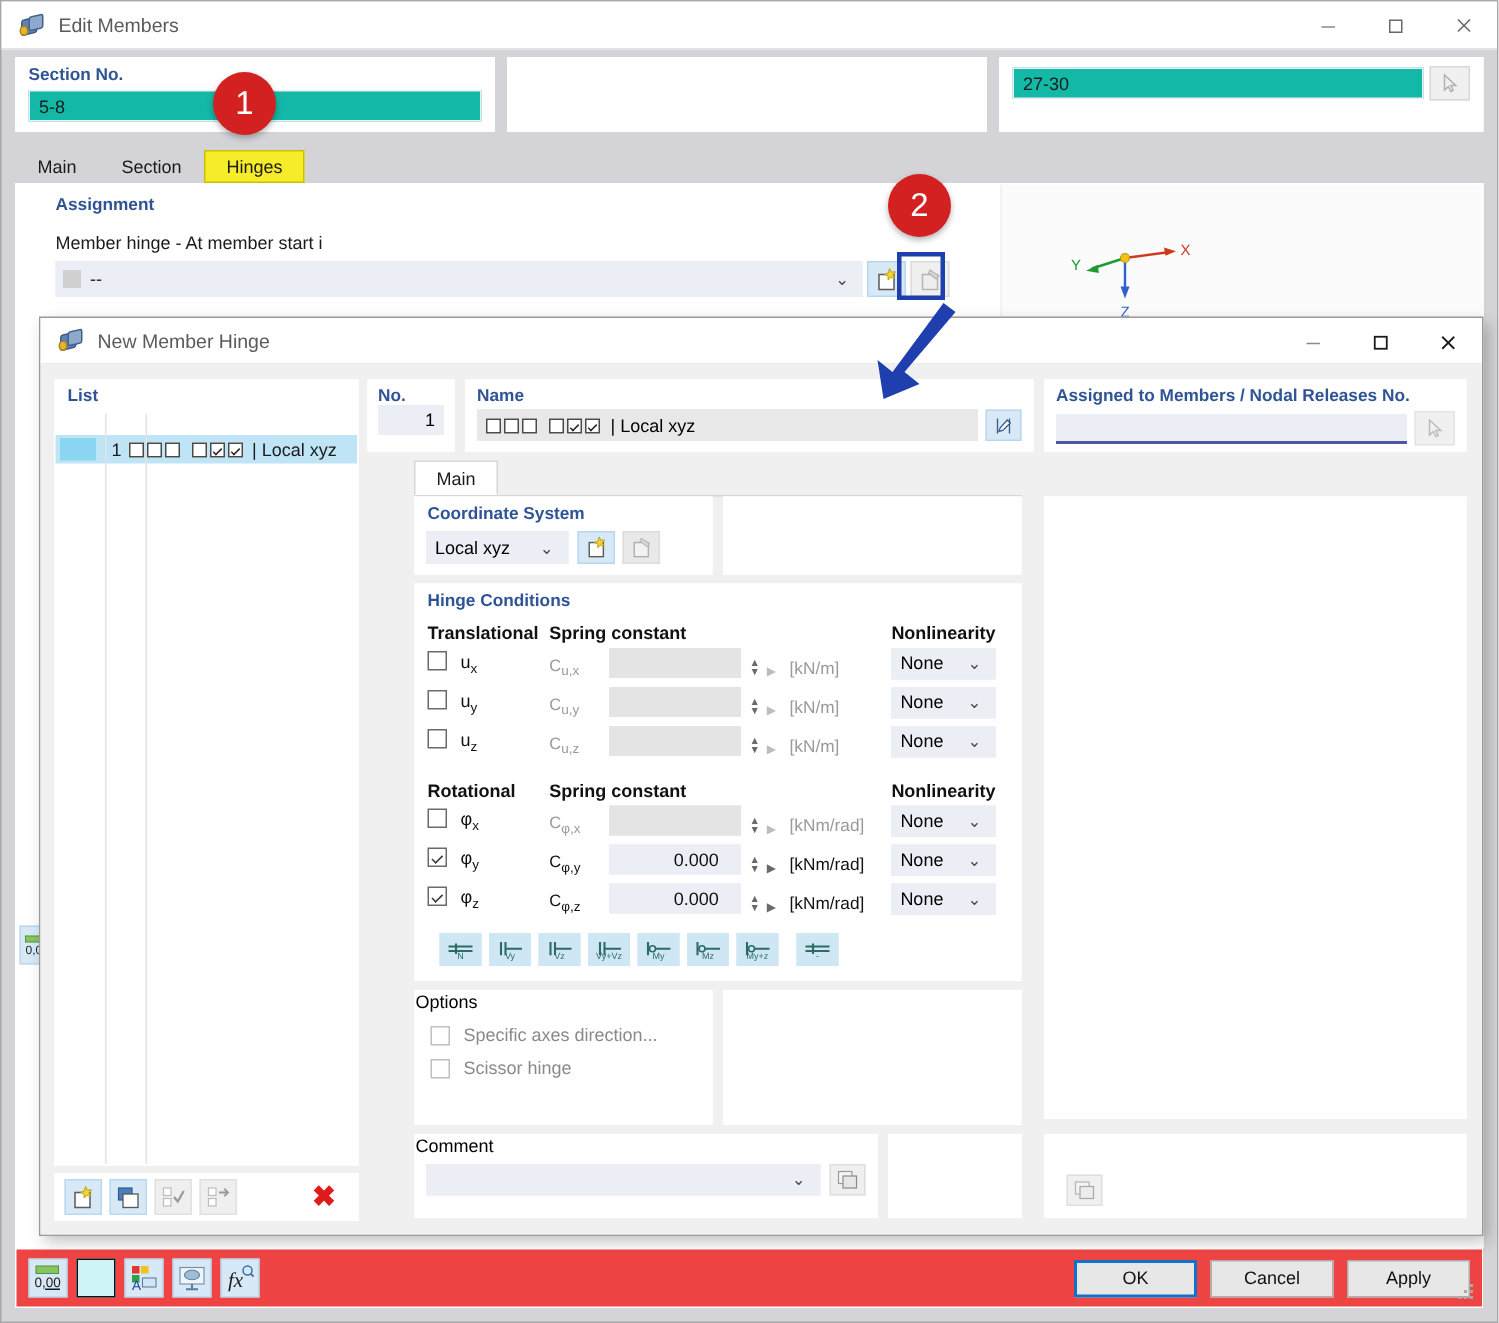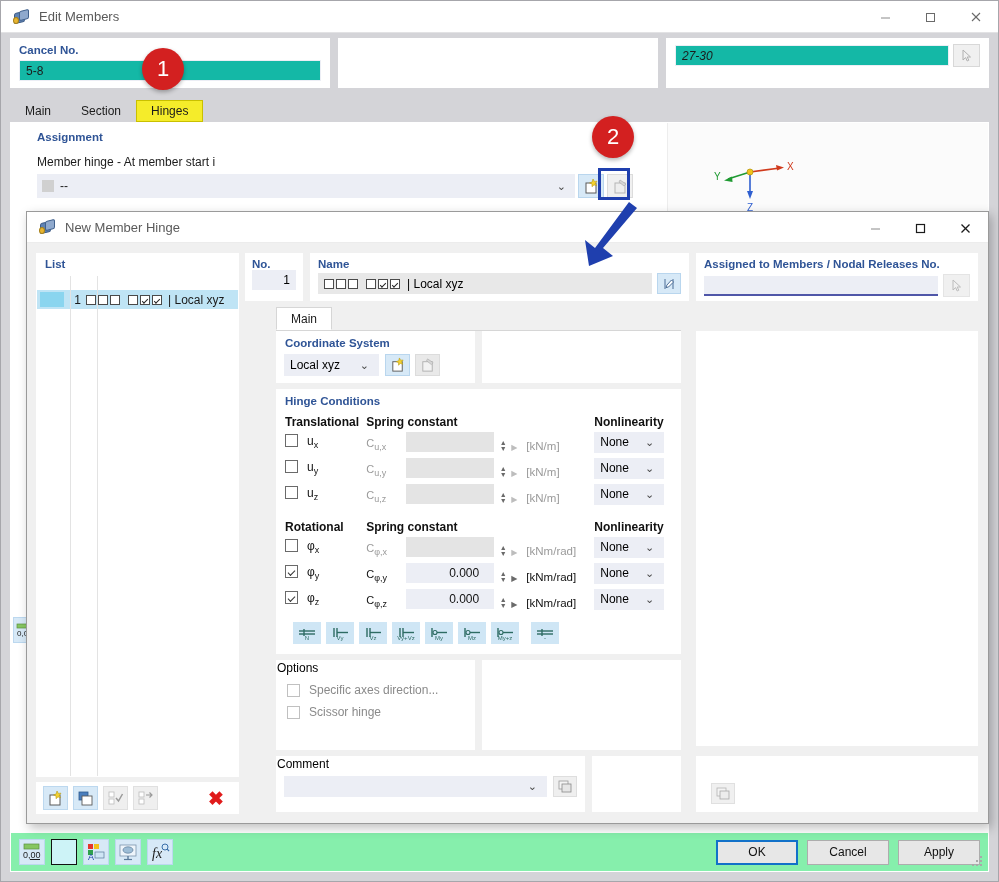--- a/index.html
+++ b/index.html
@@ -92,21 +92,21 @@
   .bg-scroll .thumb{ position:absolute; left:3px; top:4px; width:9px; height:30px; background:#bdbdbd; }
   .bg-grip{ position:absolute; right:12px; top:647px; width:12px; height:10px; }
   .bg-grip i{ position:absolute; width:2px; height:2px; background:#b5b5b5; }
 
   
   .bg-bottom-tools{ position:absolute; left:12px; top:616px; width:22px; height:26px;
     background:#d7e9f7; border:1px solid #bcd8ef; display:flex; align-items:center; justify-content:center;}
 
   
   .bottombar{ position:absolute; left:9px; right:9px; bottom:9px; height:40px;
-    background:#86efac; border:1px solid #ffffff; display:flex; align-items:center; padding:0 8px; }
+    background:#ef4444; border:1px solid #ffffff; display:flex; align-items:center; padding:0 8px; }
   .tool-sq{ width:26px; height:26px; background:#d7e9f7; border:1px solid #bcd8ef;
     display:flex; align-items:center; justify-content:center; margin-right:6px; position:relative; }
   .tool-sq.plain{ background:#cdf3f7; border:1px solid #111; }
   .btn{
     height:25px; min-width:82px; background:#e7e7e7; border:1px solid #adadad;
     font-size:12px; color:#111; display:flex; align-items:center; justify-content:center;
   }
   .btn.default{ border:2px solid #1271c9; }
   .btns-right{ margin-left:auto; display:flex; gap:9px; align-items:center; }
   .resize-grip{ position:absolute; right:4px; bottom:3px; width:12px; height:12px; }
@@ -272,27 +272,27 @@
           <svg width="14" height="14" viewBox="0 0 14 14">
               <line x1="3" y1="3" x2="11" y2="11" stroke="#6a6a6a" stroke-width="1.1"></line>
               <line x1="11" y1="3" x2="3" y2="11" stroke="#6a6a6a" stroke-width="1.1"></line>
             </svg>
         </span>
       </span>
     </div>
 
     <div class="hdr-row">
       <div class="fieldbox" style="width:320px;">
-        <div class="lbl">Cancel No.</div>
+        <div class="lbl">Section No.</div>
         <div class="inp">5-8</div>
       </div>
       <div class="fieldbox" style="width:320px;"></div>
       <div class="fieldbox" style="flex:1;">
         <div style="display:flex; align-items:center;">
-          <div class="inp" style="flex:1;font-style:italic;">27-30</div>
+          <div class="inp" style="flex:1;">27-30</div>
           <div class="pick-btn" style="margin-left:4px;">
             <svg width="14" height="14" viewBox="0 0 14 14">
                 <path d="M3 1 L3 11 L5.6 8.6 L7.2 12 L8.8 11.2 L7.2 8 L10.5 8 Z" fill="none" stroke="#b0b0b0" stroke-width="1"></path>
               </svg>
           </div>
         </div>
       </div>
     </div>
 
     <div class="tabbar">

